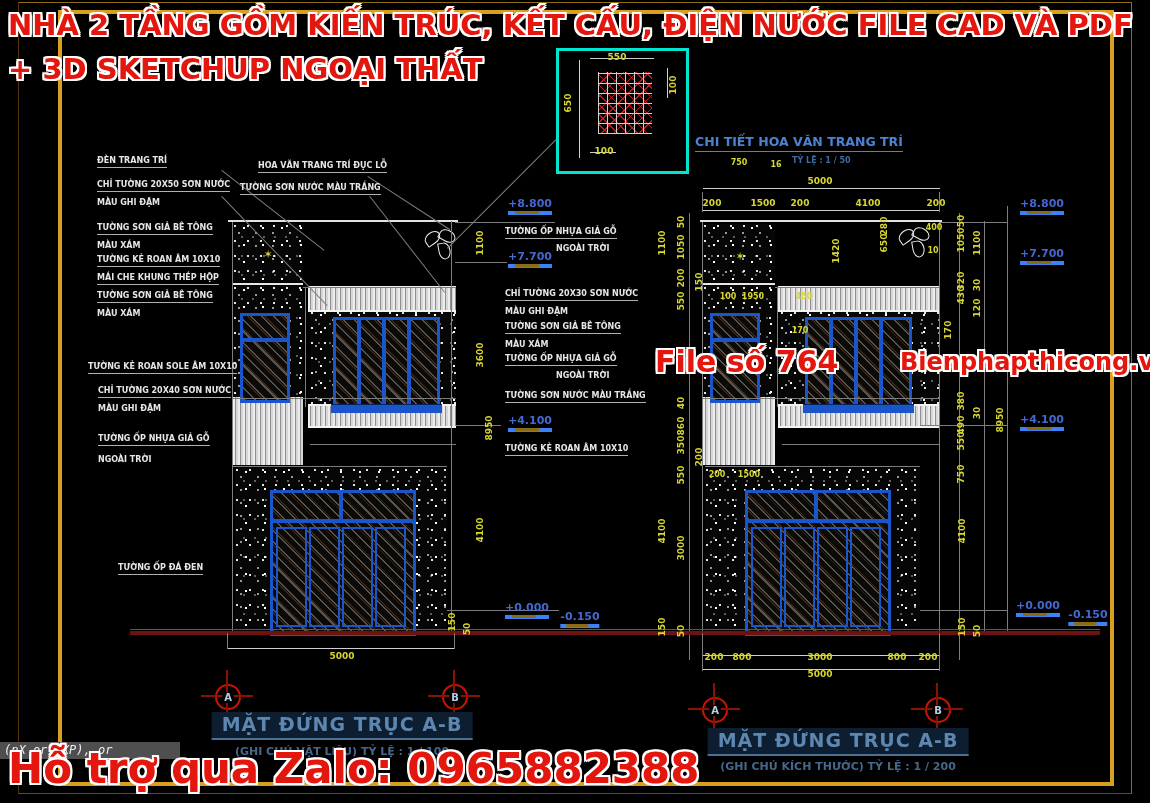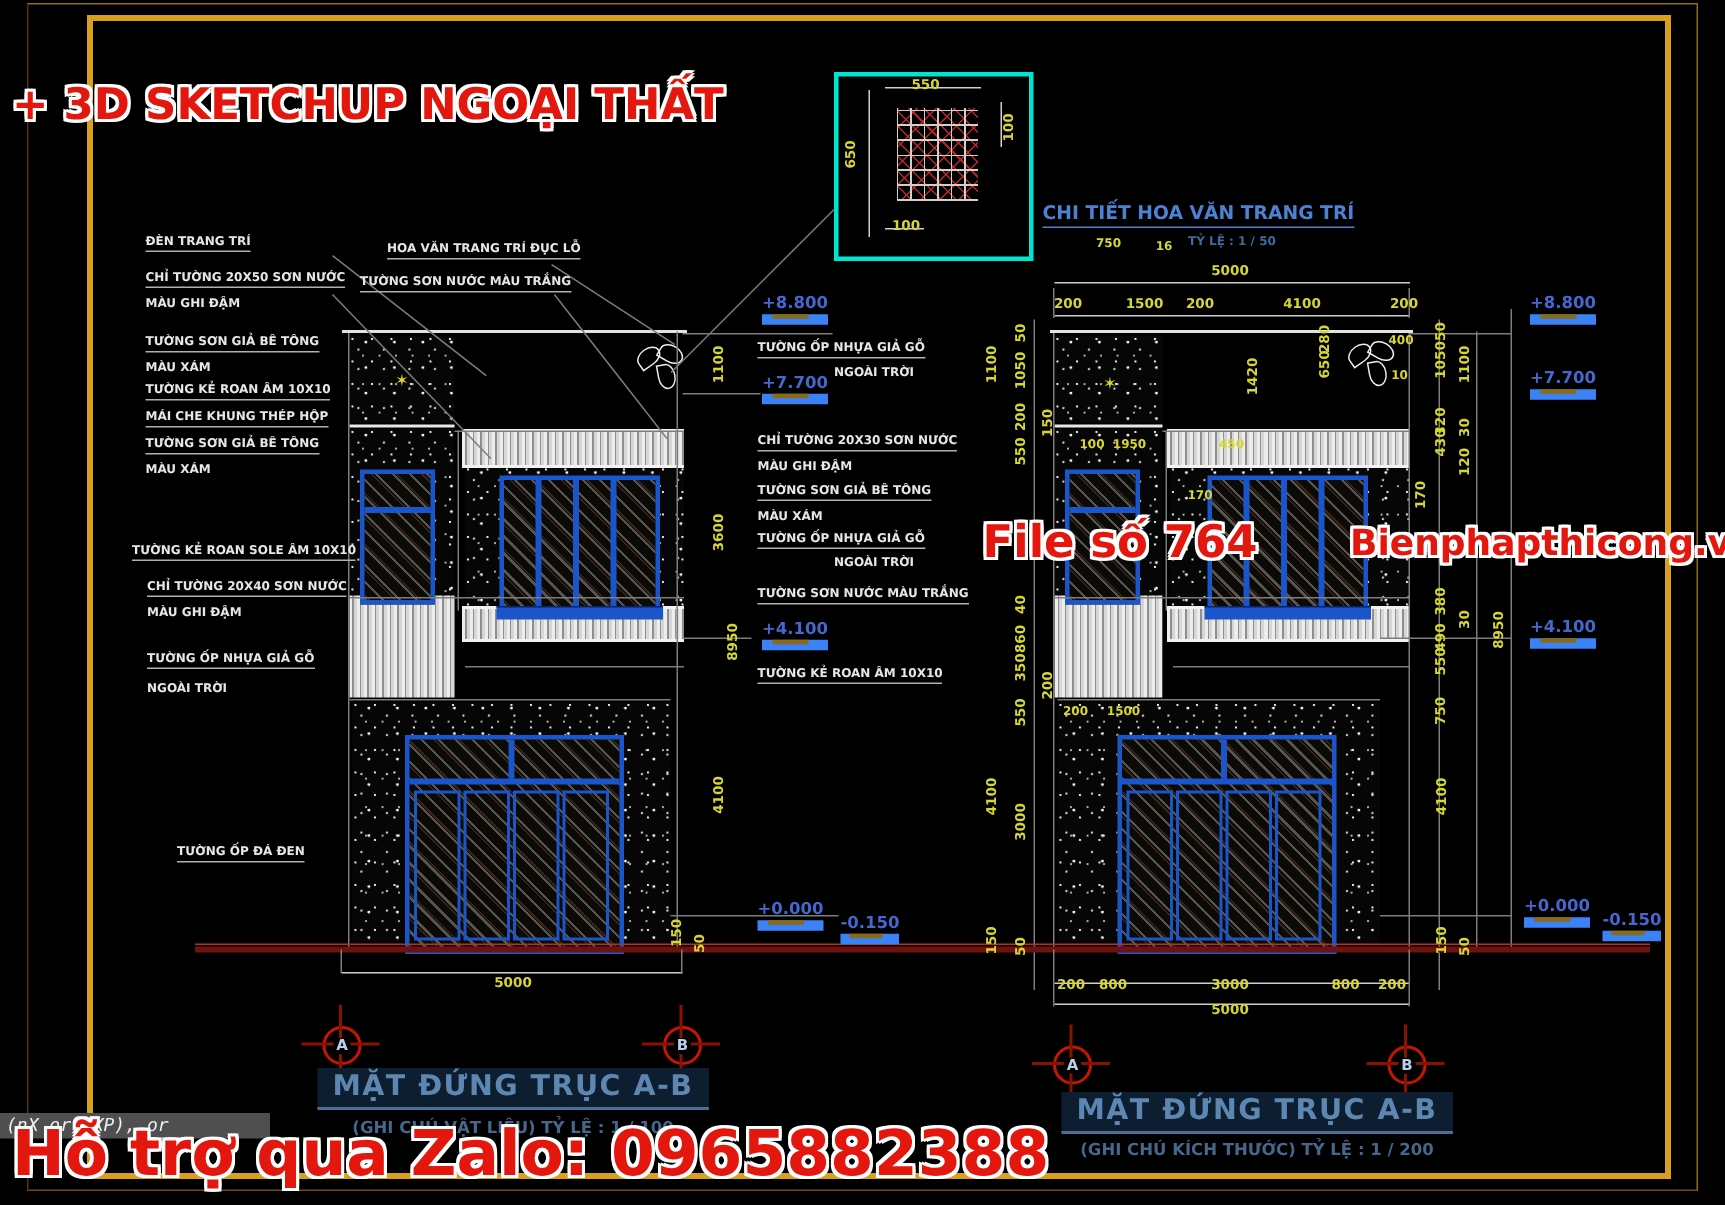--- a/index.html
+++ b/index.html
@@ -37,21 +37,21 @@
     background-image:
       repeating-linear-gradient(0deg,#cfcfcf 0 1px,transparent 1px 10px),
       repeating-linear-gradient(90deg,#cfcfcf 0 1px,transparent 1px 9px),
       repeating-linear-gradient(45deg,rgba(210,35,35,.85) 0 1px,transparent 1px 7px),
       repeating-linear-gradient(-45deg,rgba(210,35,35,.85) 0 1px,transparent 1px 9px);}
   
   .ann{position:absolute;z-index:5;white-space:nowrap;transform:translate(-50%,-50%);}
   .a-dim{font:700 9px "DejaVu Sans",sans-serif;color:#d6d630;}
   .a-dims{font:700 8px "DejaVu Sans",sans-serif;color:#d6d630;}
   .a-dimv{font:700 9px "DejaVu Sans",sans-serif;color:#d6d630;transform:translate(-50%,-50%) rotate(-90deg);}
-  .a-lvl{font:700 11px "DejaVu Sans",sans-serif;color:#4468cf;border-bottom:7px solid #3b82f6;padding-bottom:1px;}
+  .a-lvl{font:700 11px "DejaVu Sans",sans-serif;color:#4468cf;border-bottom:4px solid #3b82f6;padding-bottom:1px;}
   .a-lvl::after{content:"";position:absolute;left:15%;top:100%;width:55%;height:3px;background:#8a6a15;}
   .a-lbl,.a-lblu{font:700 8px "DejaVu Sans",sans-serif;color:#e6e6e6;transform:translate(0,-50%);}
   .a-lblu{border-bottom:1px solid #b0b0b0;padding-bottom:2px;}
   .a-dec{font:400 11px "DejaVu Sans",sans-serif;color:#d6d630;}
   
   .ln{position:absolute;height:1px;background:#8a8a8a;transform-origin:0 0;z-index:4;}
   .ln-w{height:2px;background:#e2e2e2;}
   .ln-d{background:#cfcfcf;}
   .ln-g{background:#7d7d7d;}
   .ln-r{height:4px;background:#6e1111;}
@@ -285,21 +285,21 @@
       <span class="ann a-dimv" style="left: 699px; top: 457px;">200</span>
       <span class="ann a-dimv" style="left: 681px; top: 475px;">550</span>
       <span class="ann a-dimv" style="left: 662px; top: 531px;">4100</span>
       <span class="ann a-dimv" style="left: 681px; top: 548px;">3000</span>
       <span class="ann a-dimv" style="left: 662px; top: 627px;">150</span>
       <span class="ann a-dimv" style="left: 681px; top: 631px;">50</span>
       <span class="ann a-dims" style="left: 739px; top: 162px;">750</span>
       <span class="ann a-dims" style="left: 776px; top: 164px;">16</span>
       <span class="ann a-dims" style="left: 728px; top: 296px;">100</span>
       <span class="ann a-dims" style="left: 753px; top: 296px;">1950</span>
-      <span class="ann a-dims" style="left: 821px; top: 296px;">450</span>
+      <span class="ann a-dims" style="left: 804px; top: 296px;">450</span>
       <span class="ann a-dims" style="left: 800px; top: 330px;">170</span>
       <span class="ann a-dimv" style="left: 836px; top: 251px;">1420</span>
       <span class="ann a-dimv" style="left: 884px; top: 243px;">650</span>
       <span class="ann a-dimv" style="left: 884px; top: 226px;">280</span>
       <span class="ann a-dims" style="left: 934px; top: 227px;">400</span>
       <span class="ann a-dims" style="left: 933px; top: 250px;">10</span>
       <span class="ann a-dims" style="left: 717px; top: 474px;">200</span>
       <span class="ann a-dims" style="left: 749px; top: 474px;">1500</span>
       <span class="ann a-dimv" style="left: 961px; top: 221px;">50</span>
       <span class="ann a-dimv" style="left: 961px; top: 240px;">1050</span>
@@ -340,18 +340,19 @@
       </div>
     </div>
 
   <div class="dtitle" style="left:342px;top:712px">MẶT ĐỨNG TRỤC A-B</div>
   <div class="dsub" style="left:342px;top:745px">(GHI CHÚ VẬT LIỆU) TỶ LỆ : 1 / 100</div>
   <div class="dtitle" style="left:838px;top:728px">MẶT ĐỨNG TRỤC A-B</div>
   <div class="dsub" style="left:838px;top:760px">(GHI CHÚ KÍCH THƯỚC) TỶ LỆ : 1 / 200</div>
 
   <div class="cmd cmd1">(nX or nXP), or</div>
 
+  <div class="wm wm-top1">NHÀ 2 TẦNG GỒM KIẾN TRÚC, KẾT CẤU, ĐIỆN NƯỚC FILE CAD VÀ PDF</div>
   <div class="wm wm-top2">+ 3D SKETCHUP NGOẠI THẤT</div>
   <div class="wm wm-file">File số 764</div>
   <div class="wm wm-site">Bienphapthicong.vn</div>
   <div class="wm wm-bottom">Hỗ trợ qua Zalo: 0965882388</div>
 
 </div>
 
 </body></html>

